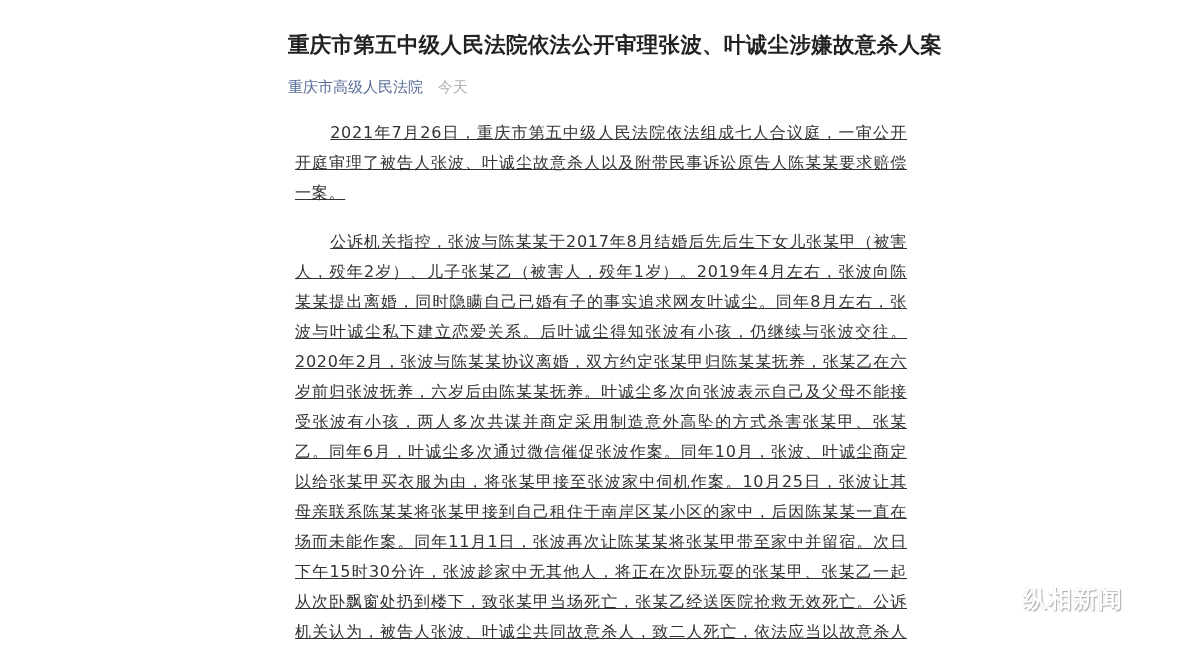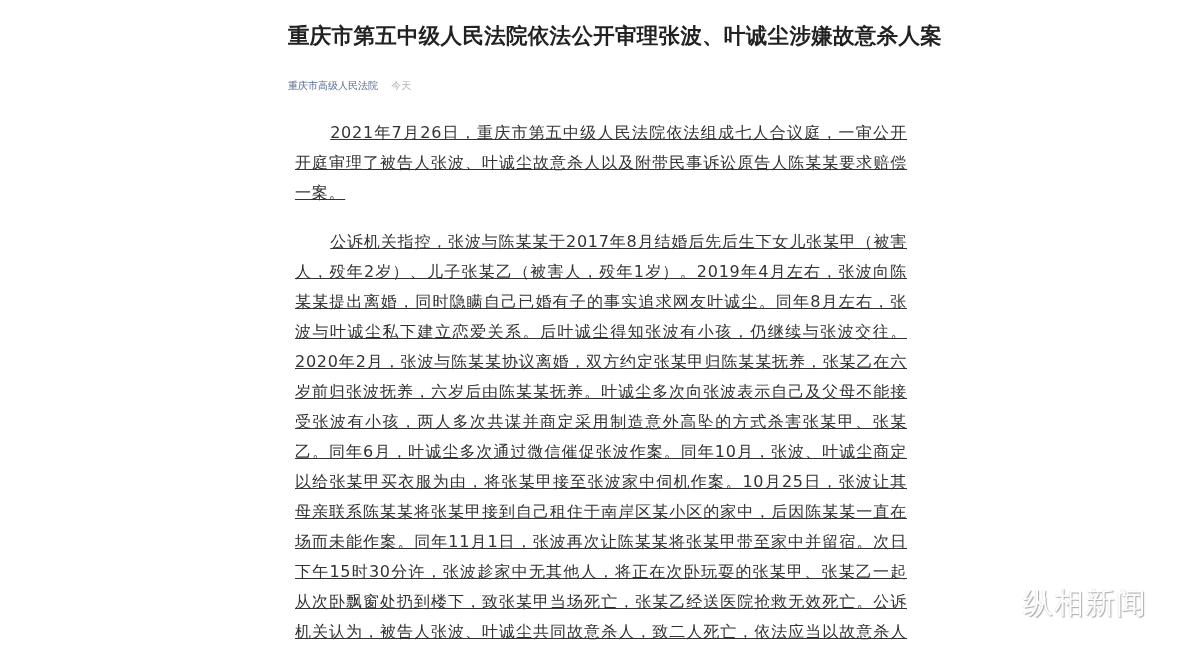--- a/index.html
+++ b/index.html
@@ -10,37 +10,37 @@
     body {
       width: 1200px;
       height: 651px;
       position: relative;
       overflow: hidden;
       font-family: "DejaVu Sans", "Liberation Sans", sans-serif;
     }
     .article {
       position: absolute;
       left: 288px;
-      top: 21px;
+      top: 30px;
       width: 624px;
     }
     .title {
       margin: 0;
       font-size: 21.5px;
       font-weight: bold;
       color: #222222;
       line-height: 30px;
       letter-spacing: 0.3px;
       white-space: nowrap;
     }
     .meta {
-      margin-top: 24px;
+      margin-top: 16px;
       height: 22px;
       line-height: 22px;
-      font-size: 10px;
+      font-size: 15px;
       white-space: nowrap;
     }
     .meta .source {
       color: #576b95;
     }
     .meta .time {
       color: #b2b2b2;
       margin-left: 10px;
     }
     .content {
@@ -56,22 +56,22 @@
     }
     .content p {
       margin: 0 0 19px 0;
       text-indent: 2.2em;
       text-decoration: underline;
     }
     .watermark {
       position: absolute;
       left: 1023px;
       top: 583px;
-      font-size: 30px;
-      font-weight: normal;
+      font-size: 24px;
+      font-weight: bold;
       color: #ffffff;
       letter-spacing: 1px;
       text-shadow: 1px 1px 1px rgba(0,0,0,0.35), -0.5px -0.5px 0 rgba(0,0,0,0.12);
       white-space: nowrap;
     }
   </style>
 </head>
 <body>
 
 <div class="article">

